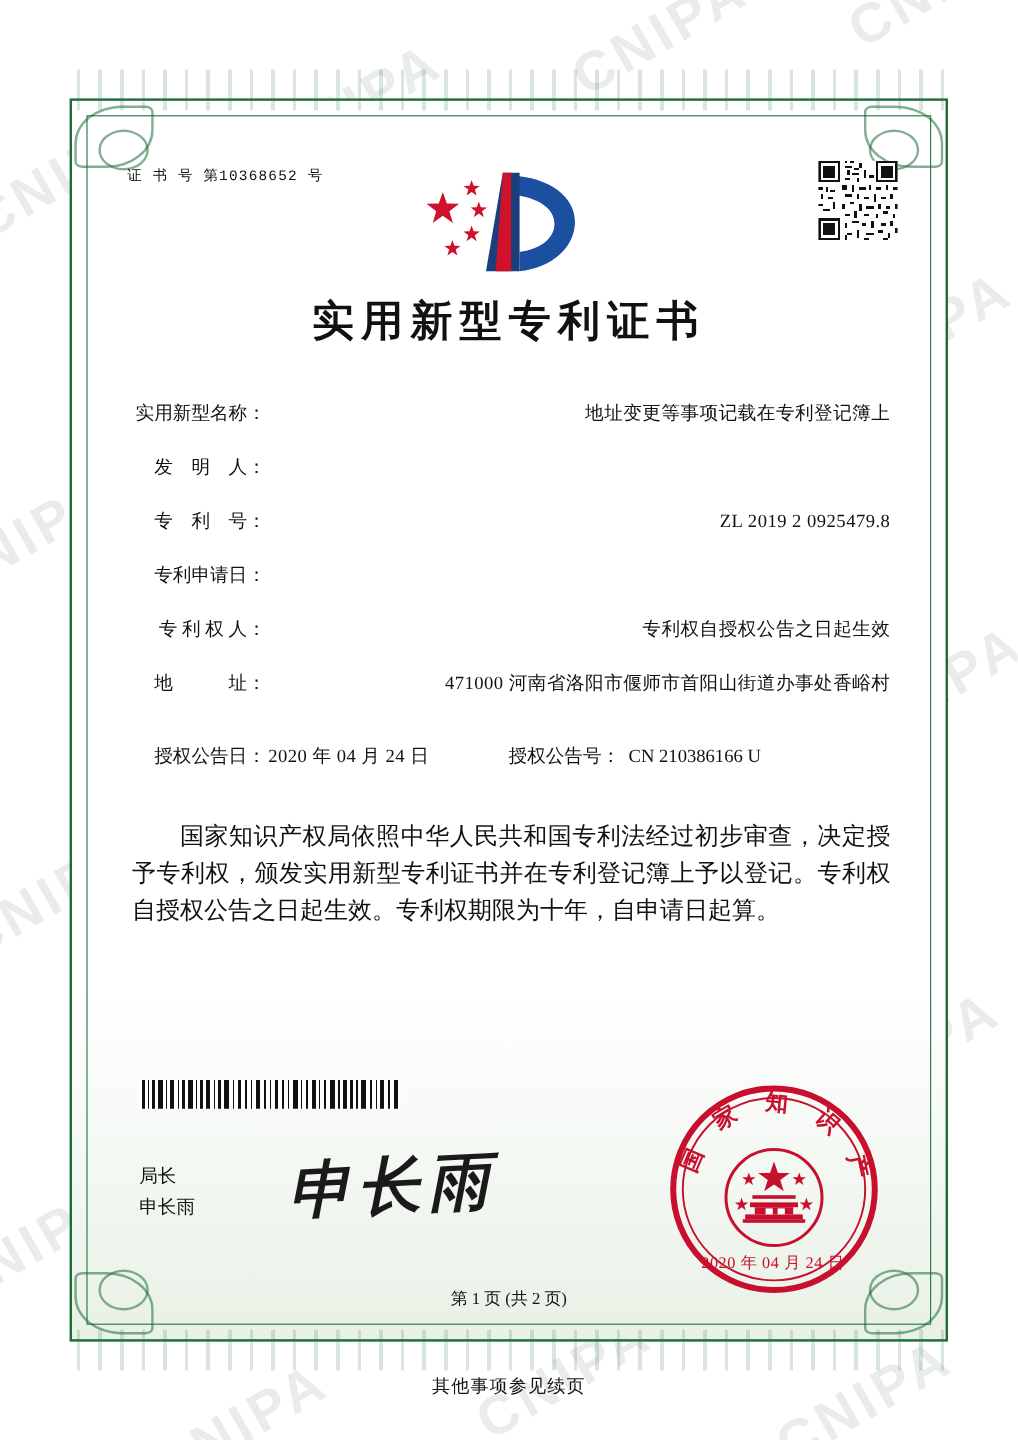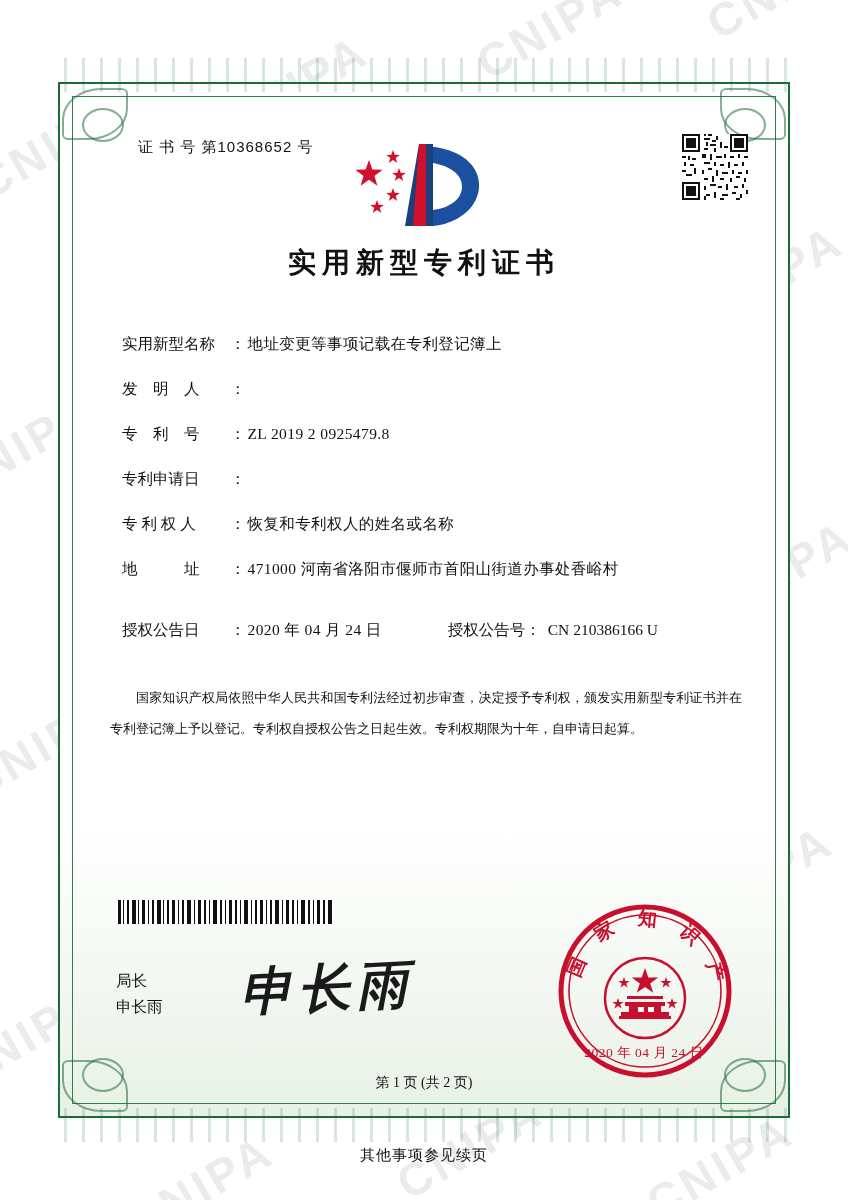--- a/index.html
+++ b/index.html
@@ -88,25 +88,24 @@
   .corner.tl { left: -4px;  top: -4px;  }
   .corner.tr { right: -4px; top: -4px;  transform: scaleX(-1); }
   .corner.bl { left: -4px;  bottom: -4px; transform: scaleY(-1); }
   .corner.br { right: -4px; bottom: -4px; transform: scale(-1,-1); }
 
   
   .cert-no {
     position: absolute;
     left: 48px;
     top: 56px;
-    font-size: 15px;
+    font-size: 12px;
     color: #111;
     letter-spacing: 1px;
-    font-family: Liberation Sans, sans-serif;
-    margin-left: 32px;
+    font-family: Liberation Mono, monospace;
   }
   .qr {
     position: absolute;
     right: 42px;
     top: 52px;
     width: 66px;
     height: 66px;
     background-color: #ffffff;
   }
   .qr svg { display: block; }
@@ -118,33 +117,34 @@
     transform: translateX(-50%);
     width: 190px;
     height: 100px;
   }
 
   .title {
     position: absolute;
     left: 0; right: 0;
     top: 162px;
     text-align: center;
-    font-size: 28px;
+    font-size: 35px;
     font-weight: bold;
     letter-spacing: 6px;
     color: #111;
     font-family: "Liberation Serif", "DejaVu Serif", serif;
   }
 
   
   .fields {
     position: absolute;
-    left: 64px;
+    left: 40px;
     right: 48px;
     top: 252px;
+    text-align: right;
   }
   .row {
     display: flex;
     align-items: baseline;
     margin-bottom: 24px;
     font-size: 15.5px;
     color: #111;
   }
   .row .label {
     width: 108px;
@@ -164,21 +164,21 @@
     margin-top: 16px;
   }
   .row.two-col .value2 { margin-left: 5px; }
 
   
   .paras {
     position: absolute;
     left: 52px;
     right: 48px;
     top: 600px;
-    font-size: 13px;
+    font-size: 20px;
     line-height: 31px;
     color: #111;
     text-align: justify;
   }
   .paras p {
     margin: 0 0 4px 0;
     text-indent: 2em;
   }
 
   
@@ -408,21 +408,21 @@
     </div>
 
     <div class="row">
       <span class="label">专利申请日</span>
       <span class="sep">：</span>
     </div>
 
     <div class="row">
       <span class="label">专 利 权 人</span>
       <span class="sep">：</span>
-      <span class="value">恢复和专利权人的姓名或名称</span>
+      <span class="value">专利权自授权公告之日起生效</span>
     </div>
 
     <div class="row">
       <span class="label">地　　　址</span>
       <span class="sep">：</span>
       <span class="value">471000 河南省洛阳市偃师市首阳山街道办事处香峪村</span>
     </div>
 
     <div class="row two-col">
       <span class="label">授权公告日</span>

